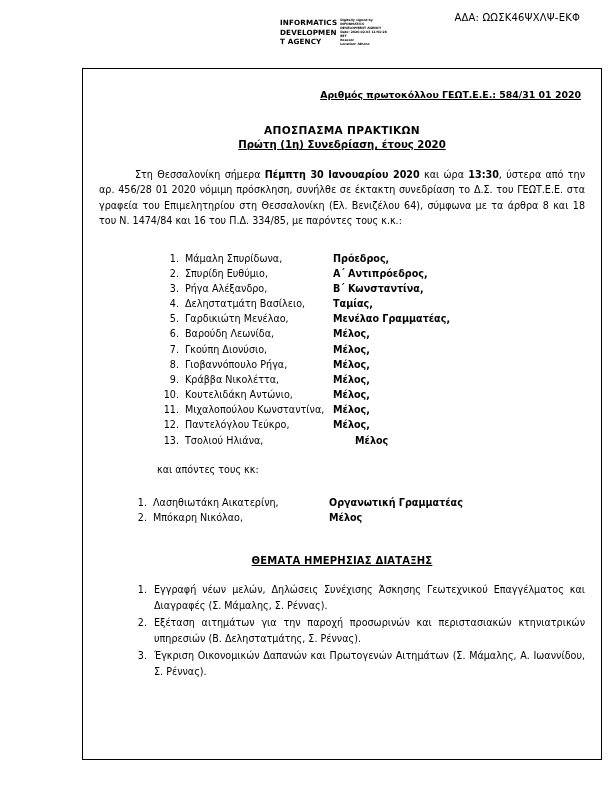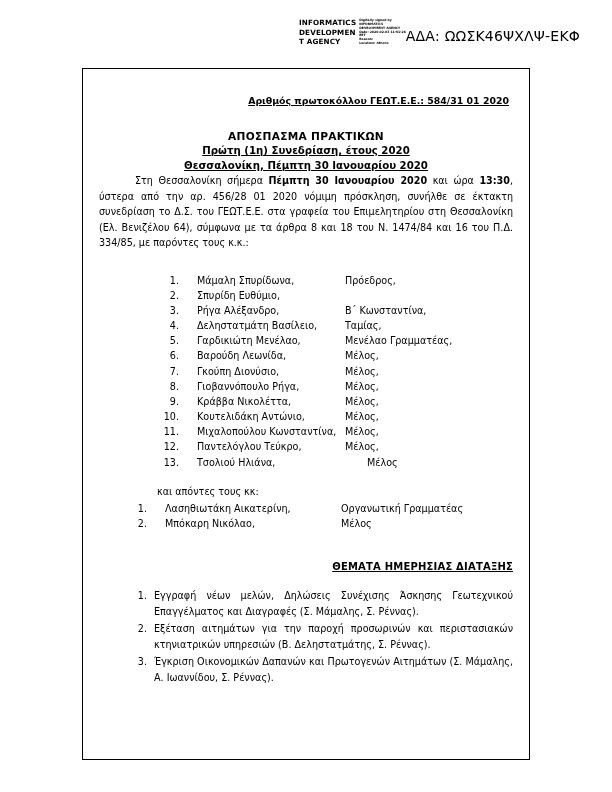--- a/index.html
+++ b/index.html
@@ -18,32 +18,32 @@
   .page {
     position: relative;
     width: 612px;
     height: 792px;
     box-sizing: border-box;
     padding: 0;
   }
   
   .ada-line {
     position: absolute;
-    top: 28px;
+    top: 12px;
     right: 32px;
-    font-size: 14px;
+    font-size: 10px;
     letter-spacing: 0.2px;
     white-space: nowrap;
   }
   .logo-block {
     position: absolute;
     top: 18px;
-    left: 299px;
+    left: 280px;
     display: flex;
-    align-items: flex-start;
+    align-items: flex-end;
     gap: 3px;
   }
   .logo-left {
     font-size: 7.2px;
     font-weight: bold;
     line-height: 1.32;
     letter-spacing: 0.15px;
     color: #000;
   }
   .logo-right {
@@ -53,25 +53,25 @@
     color: #000;
     padding-top: 1px;
     max-width: 46px;
   }
   .logo-right div { white-space: nowrap; }
   
   .docbox {
     position: absolute;
     top: 68px;
     left: 82px;
-    width: 448px;
+    width: 520px;
     height: 692px;
     border: 1px solid #000;
     box-sizing: border-box;
-    padding: 24px 16px 0 16px;
+    padding: 18px 16px 0 16px;
   }
   .proto {
     text-align: right;
     font-size: 9.4px;
     font-weight: bold;
     text-decoration: underline;
     margin: 2px 4px 0 0;
   }
   .title-block {
     text-align: center;
@@ -90,20 +90,21 @@
   .title-sub u { text-decoration: underline; }
   .title-place {
     font-size: 10.2px;
     font-weight: bold;
     text-decoration: underline;
   }
   .para {
     font-size: 9.6px;
     line-height: 1.62;
     text-align: justify;
+    margin-top: 14px;
     text-indent: 36px;
   }
   .para b { font-weight: bold; }
   
   .members {
     margin: 22px 0 0 58px;
     font-size: 9.6px;
     line-height: 1.58;
   }
   .member-row {
@@ -112,48 +113,48 @@
   }
   .m-num {
     width: 22px;
     text-align: right;
     padding-right: 6px;
     flex: 0 0 auto;
   }
   .m-name {
     width: 148px;
     flex: 0 0 auto;
-    margin-left: 12px;
   }
   .m-role {
     flex: 1 1 auto;
+    font-weight: bold;
   }
   .m-role-indent {
     padding-left: 22px;
   }
   .absent-head {
-    margin: 16px 0 4px 58px;
+    margin: 16px 0 20px 58px;
     font-size: 9.6px;
   }
   .absent {
     margin: 0 0 0 30px;
     font-size: 9.6px;
     line-height: 1.58;
   }
   .absent .m-num { width: 18px; }
   .absent .m-name { width: 176px; }
   .para2 {
     font-size: 9.6px;
     line-height: 1.62;
     text-align: justify;
     margin-top: 42px;
     text-indent: 36px;
   }
   .agenda-title {
-    text-align: right;
+    text-align: center;
     font-size: 10px;
     font-weight: bold;
     text-decoration: underline;
     margin-top: 30px;
     letter-spacing: 0.2px;
   }
   .agenda {
     margin: 16px 0 0 28px;
     font-size: 9.6px;
     line-height: 1.62;
@@ -200,34 +201,34 @@
 
   <div class="docbox">
 
     <div class="proto">Αριθμός πρωτοκόλλου ΓΕΩΤ.Ε.Ε.: 584/31 01 2020</div>
 
     <div class="title-block">
       <div class="title-main">ΑΠΟΣΠΑΣΜΑ ΠΡΑΚΤΙΚΩΝ</div>
       <div class="title-sub">
         <u>Πρώτη (1η) Συνεδρίαση, έτους 2020</u>
       </div>
-      <div class="title-place">Θεσσαλονίκη, Πέμπτη 30 Ιανουαρίου 2020</div>
     </div>
 
     <div class="para"><span>Στη Θεσσαλονίκη σήμερα </span><b>Πέμπτη 30 Ιανουαρίου 2020</b><span> και ώρα </span><b>13:30</b><span>, ύστερα από την αρ. 456/28 01 2020 νόμιμη πρόσκληση, συνήλθε σε έκτακτη συνεδρίαση το Δ.Σ. του ΓΕΩΤ.Ε.Ε. στα γραφεία του Επιμελητηρίου στη Θεσσαλονίκη (Ελ. Βενιζέλου 64), σύμφωνα με τα άρθρα 8 και 18 του Ν. 1474/84 και 16 του Π.Δ. 334/85, με παρόντες τους κ.κ.:</span></div>
 
     <div class="members">
       <div class="member-row">
         <span class="m-num">1.</span>
         <span class="m-name">Μάμαλη Σπυρίδωνα,</span>
         <span class="m-role">Πρόεδρος,</span>
       </div>
       <div class="member-row">
         <span class="m-num">2.</span>
         <span class="m-name">Σπυρίδη Ευθύμιο,</span>
+        <span class="m-role">Α΄ Αντιπρόεδρος,</span>
       </div>
       <div class="member-row">
         <span class="m-num">3.</span>
         <span class="m-name">Ρήγα Αλέξανδρο,</span>
         <span class="m-role">Β΄ Κωνσταντίνα,</span>
       </div>
       <div class="member-row">
         <span class="m-num">4.</span>
         <span class="m-name">Δεληστατμάτη Βασίλειο,</span>
         <span class="m-role">Ταμίας,</span>

